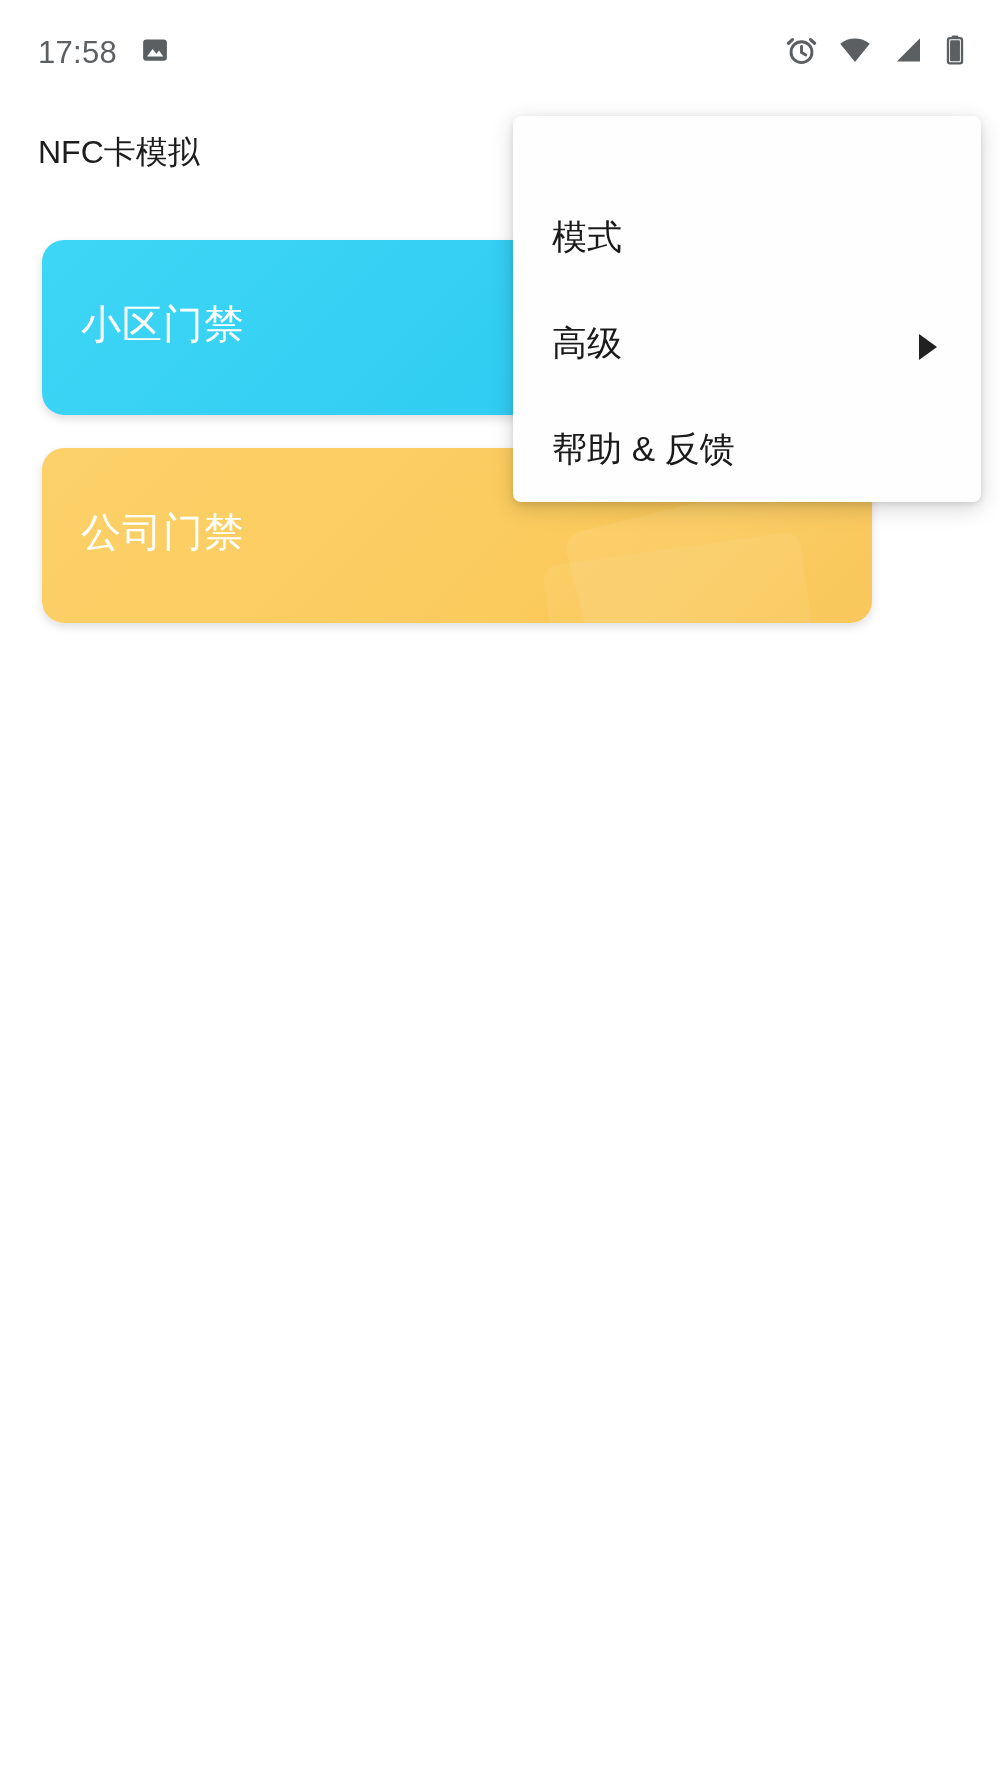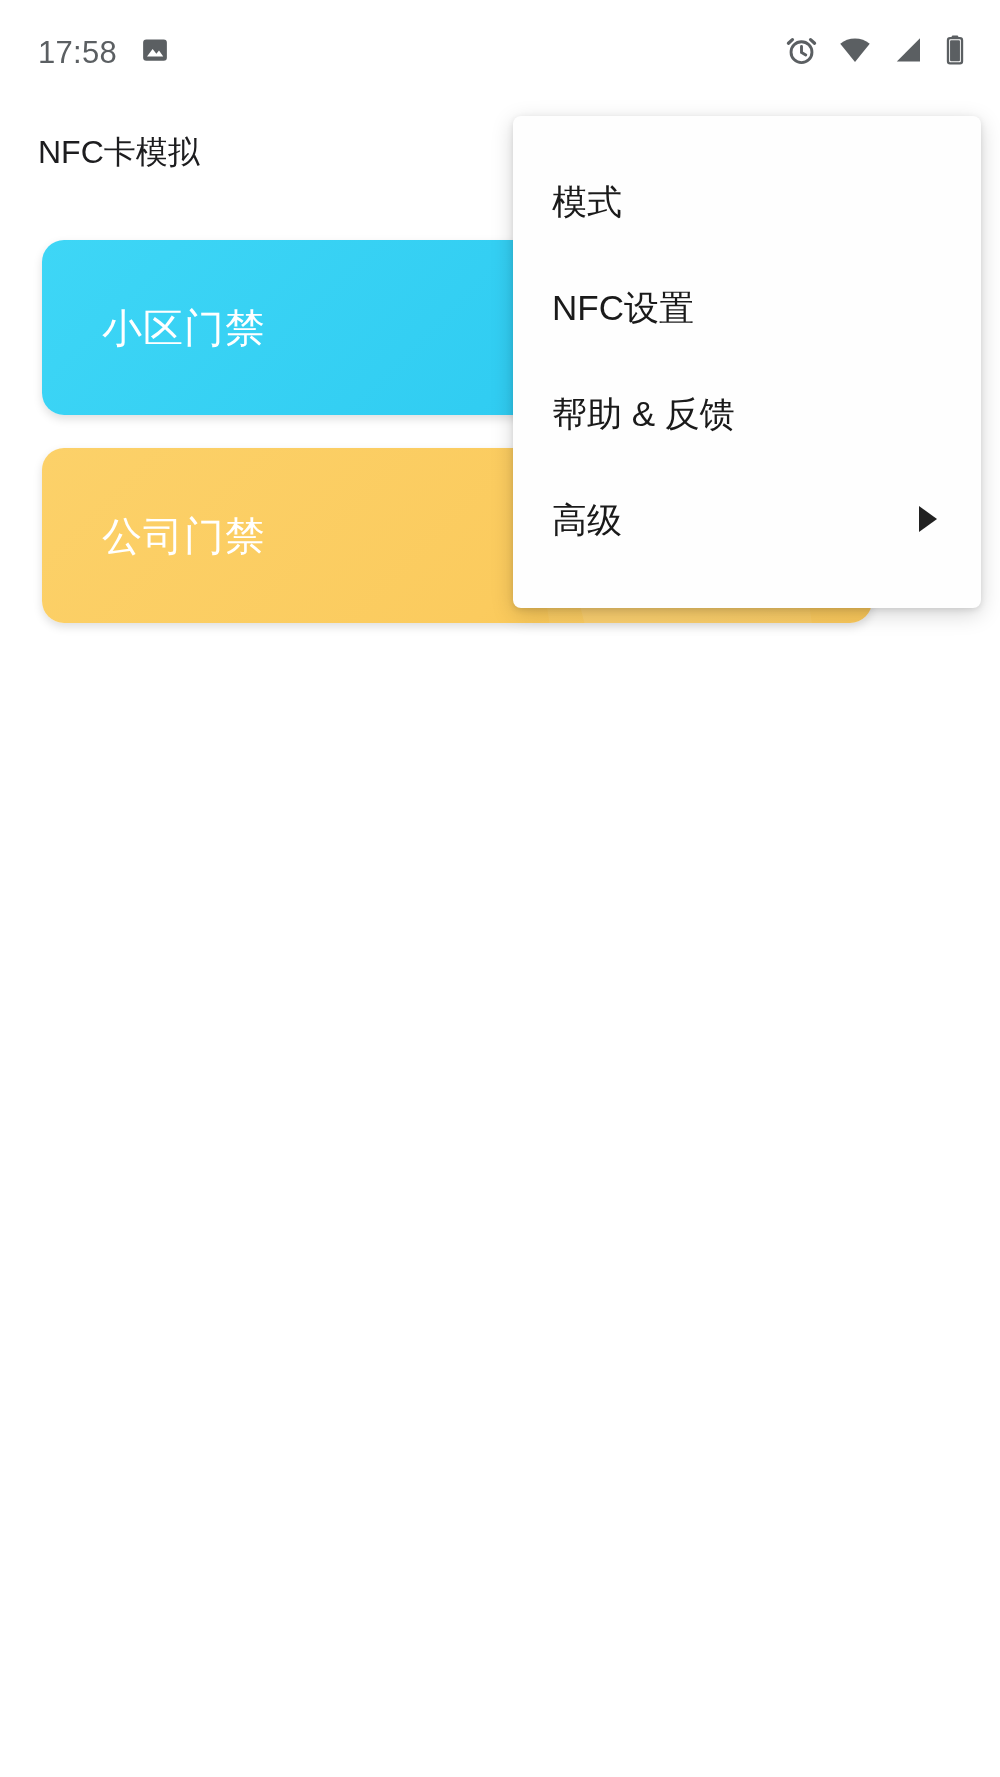--- a/index.html
+++ b/index.html
@@ -92,43 +92,44 @@
     width: 260px;
     height: 170px;
     background: rgba(255,255,255,0.06);
     transform: rotate(-8deg);
     border-radius: 16px;
     pointer-events: none;
   }
   .card-label {
     position: relative;
     z-index: 2;
-    margin-left: 60px;
+    margin-left: 39px;
     font-size: 40px;
     color: #ffffff;
     line-height: 1;
     letter-spacing: 1px;
+    font-family: Liberation Mono, monospace;
   }
 
   
   #popup-menu {
     position: absolute;
     left: 513px;
     top: 116px;
     width: 468px;
     background: #fefefe;
     border-radius: 8px;
     box-shadow: 0 6px 22px rgba(0,0,0,0.17), 0 2px 6px rgba(0,0,0,0.10);
     padding: 32px 0 36px 0;
     box-sizing: border-box;
   }
   .menu-item {
     height: 106px;
     display: flex;
-    align-items: center;
+    align-items: flex-end;
     padding: 0 44px 0 39px;
     box-sizing: border-box;
   }
   .menu-label {
     font-size: 35px;
     color: #1a1a1a;
     line-height: 1;
     white-space: nowrap;
   }
   .menu-spacer { flex: 1 1 auto; }
@@ -206,29 +207,26 @@
   </div>
 
 </div>
 
 <div id="popup-menu">
 
   <div class="menu-item">
     <span class="menu-label">模式</span>
   </div>
 
-  <div class="menu-item">
-    <span class="menu-label">NFC设置</span>
-  </div>
-
-
-  <div class="menu-item">
-    <span class="menu-label">帮助 &amp; 反馈</span>
-  </div>
+
 
   <div class="menu-item">
     <span class="menu-label">高级</span>
     <span class="menu-spacer"></span>
     <span class="submenu-arrow"></span>
   </div>
 
+  <div class="menu-item">
+    <span class="menu-label">帮助 &amp; 反馈</span>
+  </div>
+
 
 </div>
 
 </body></html>

